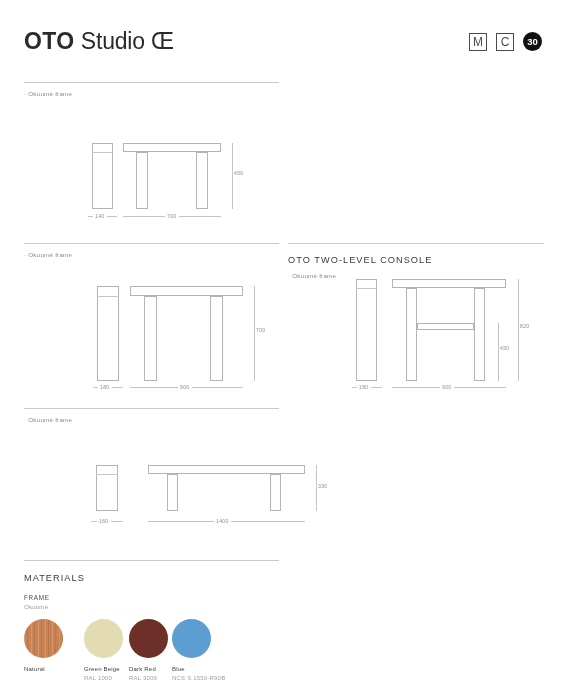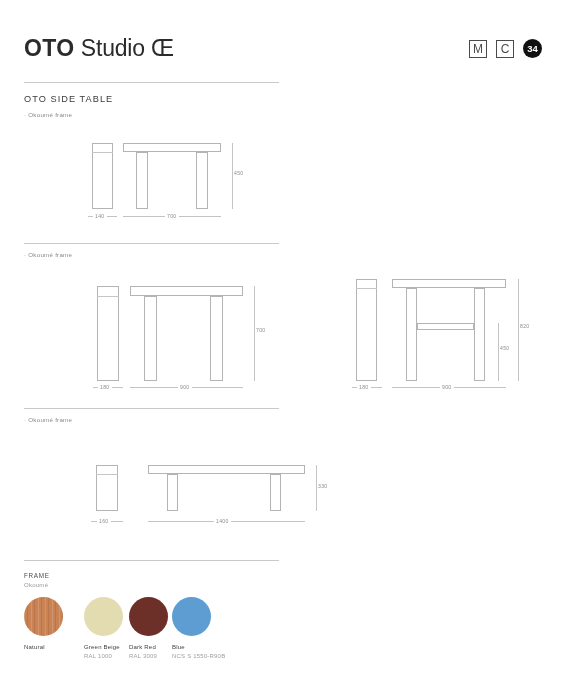--- a/index.html
+++ b/index.html
@@ -4,21 +4,21 @@
 <style>
   html,body{margin:0;padding:0;}
   body{
     width:568px;height:700px;
     background:#ffffff;
     font-family:"Liberation Sans", sans-serif;
     color:#2b2b2b;
     overflow:hidden;
     position:relative;
   }
-  .sheet{position:relative;width:568px;height:700px;box-sizing:border-box;padding:11px 24px;}
+  .sheet{position:relative;width:568px;height:700px;box-sizing:border-box;padding:4px 24px;}
 
   
   .header{display:flex;align-items:center;justify-content:space-between;padding-top:26px;}
   .logo{font-size:23px;letter-spacing:-0.2px;white-space:nowrap;line-height:1;}
   .logo .b{font-weight:bold;letter-spacing:0.4px;}
   .logo .r{font-weight:normal;}
   .logo .oe{font-weight:normal;letter-spacing:0;}
   .badges{display:flex;align-items:center;gap:9px;padding-right:2px;}
   .bx{width:18px;height:18px;border:1px solid #4a4a4a;display:flex;align-items:center;
       justify-content:center;font-size:12px;color:#4a4a4a;box-sizing:border-box;}
@@ -63,27 +63,26 @@
 
 <div class="sheet">
 
   <div class="header">
     <div class="logo">
       <span class="b">OTO</span><span class="r"> Studio </span><span class="oe">Œ</span>
     </div>
     <div class="badges">
       <div class="bx">M</div>
       <div class="bx">C</div>
-      <div class="bc">34</div>
+      <div class="bc">30</div>
     </div>
   </div>
 
   <div class="block" style="left:24px;top:82px;width:255px;">
     <div class="rule"></div>
-    <div class="sec-title">OTO SIDE TABLE</div>
     <div class="sec-sub">· Okoumé frame</div>
   </div>
 
   <div class="dw" style="left:0px;top:0px;width:568px;height:700px;">
 
     <div class="shape" style="left:92px;top:143px;width:21px;height:66px;"></div>
     <div class="hair" style="left:92px;top:152px;width:21px;height:1px;"></div>
 
     <div class="shape" style="left:123px;top:143px;width:98px;height:9px;"></div>
 
@@ -111,20 +110,25 @@
     <div class="shape" style="left:144px;top:296px;width:13px;height:85px;"></div>
     <div class="shape" style="left:210px;top:296px;width:13px;height:85px;"></div>
     <div class="dimline-v" style="left:254px;top:286px;height:95px;"></div>
     <div class="dlabel-v" style="left:256px;top:326px;">700</div>
     <div class="dimline-h" style="left:93px;top:387px;width:30px;"></div>
     <div class="dlabel" style="left:98px;top:384px;">180</div>
     <div class="dimline-h" style="left:130px;top:387px;width:113px;"></div>
     <div class="dlabel" style="left:178px;top:384px;">900</div>
   </div>
 
+  <div class="block" style="left:288px;top:243px;width:256px;">
+    <div class="rule"></div>
+    <div class="sec-title">OTO TWO-LEVEL CONSOLE</div>
+    <div class="sec-sub">· Okoumé frame</div>
+  </div>
 
   <div class="dw" style="left:0;top:0;width:568px;height:700px;">
     <div class="shape" style="left:356px;top:279px;width:21px;height:102px;"></div>
     <div class="hair" style="left:356px;top:288px;width:21px;height:1px;"></div>
     <div class="shape" style="left:392px;top:279px;width:114px;height:9px;"></div>
     <div class="shape" style="left:406px;top:288px;width:11px;height:93px;"></div>
     <div class="shape" style="left:474px;top:288px;width:11px;height:93px;"></div>
     <div class="shape" style="left:417px;top:323px;width:57px;height:7px;"></div>
     <div class="dimline-v" style="left:518px;top:279px;height:102px;"></div>
     <div class="dlabel-v" style="left:520px;top:322px;">820</div>
@@ -150,20 +154,21 @@
     <div class="dimline-v" style="left:316px;top:465px;height:46px;"></div>
     <div class="dlabel-v" style="left:318px;top:482px;">330</div>
     <div class="dimline-h" style="left:91px;top:521px;width:32px;"></div>
     <div class="dlabel" style="left:97px;top:518px;">160</div>
     <div class="dimline-h" style="left:148px;top:521px;width:157px;"></div>
     <div class="dlabel" style="left:214px;top:518px;">1400</div>
   </div>
 
   <div class="block" style="left:24px;top:560px;width:255px;">
     <div class="rule"></div>
+    <div class="mat-title" style="margin-top:12px;">MATERIALS</div>
     <div class="mat-grp">FRAME</div>
     <div class="mat-grp2">Okoumé</div>
 
     <div class="swatches">
 
       <div class="sw" id="sw0" style="left: 0px; background: rgb(201, 130, 83);">
         <div class="grain"></div>
       </div>
       <div class="sw-lab" style="left:0px;top:47px;">Natural</div>
       <div class="sw-code" style="left:0px;top:56px;"></div>

